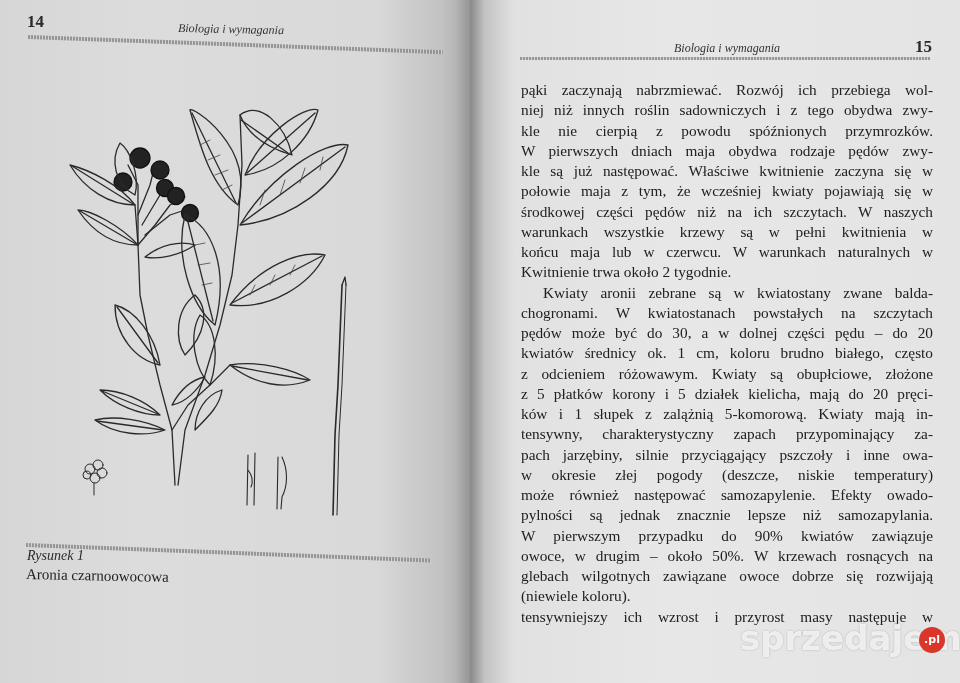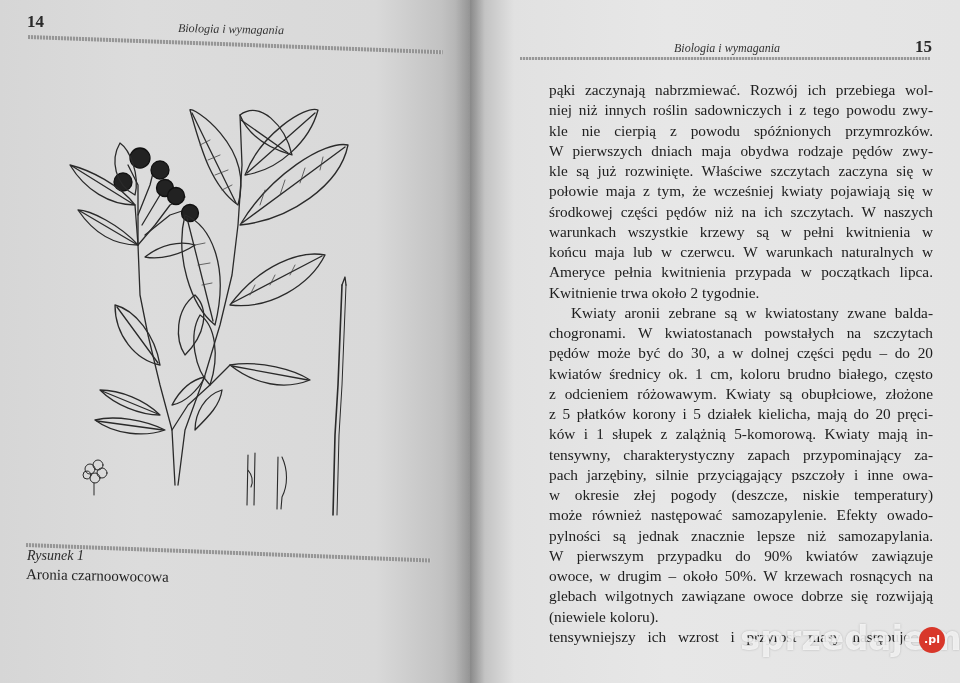--- a/index.html
+++ b/index.html
@@ -42,21 +42,21 @@
 
   .caption-label { position: absolute; left: 27px; top: 548px; font-style: italic; font-size: 14px; color: #2a2a2a; text-align: right; }
   .caption-title { position: absolute; left: 26px; top: 566px; font-size: 15px; color: #1e1e1e; transform: rotate(1.2deg); transform-origin: left center; }
 
   
   .body-text {
     position: absolute; left: 521px; top: 80px; width: 412px;
     font-size: 15.3px; line-height: 20.25px; color: #202020;
     text-align: justify;
   }
-  .para { text-indent: 0; margin-left: 28px; }
+  .para { text-indent: 0; }
   .line { display: block; text-align: justify; text-align-last: justify; white-space: nowrap; }
   .line.last { text-align-last: left; }
 
   
   .watermark {
     position: absolute; left: 740px; top: 618px;
     font-family: "DejaVu Sans", sans-serif; font-weight: bold; font-size: 34px;
     color: rgba(255,255,255,0.78); letter-spacing: 0px;
     text-shadow: 0 0 2px rgba(120,120,120,0.5);
   }
@@ -161,29 +161,28 @@
   <div class="caption-label">Rysunek 1</div>
   <div class="caption-title">Aronia czarnoowocowa</div>
 
   <div class="running-head right">Biologia i wymagania</div>
   <div class="page-num right">15</div>
   <div class="rule head-right"></div>
 
   <div class="body-text">
     <div class="para">
       <span class="line">pąki zaczynają nabrzmiewać. Rozwój ich przebiega wol-</span>
-      <span class="line">niej niż innych roślin sadowniczych i z tego powodu zwy-</span>
+      <span class="line">niej niż innych roślin sadowniczych i z tego obydwa zwy-</span>
       <span class="line">kle nie cierpią z powodu spóźnionych przymrozków.</span>
       <span class="line">W pierwszych dniach maja obydwa rodzaje pędów zwy-</span>
-      <span class="line">kle są już rozwinięte. Właściwe szczytach zaczyna się w</span>
+      <span class="line">kle są już następować. Właściwe kwitnienie zaczyna się w</span>
       <span class="line">połowie maja z tym, że wcześniej kwiaty pojawiają się w</span>
       <span class="line">środkowej części pędów niż na ich szczytach. W naszych</span>
       <span class="line">warunkach wszystkie krzewy są w pełni kwitnienia w</span>
       <span class="line">końcu maja lub w czerwcu. W warunkach naturalnych w</span>
-      <span class="line">Ameryce pełnia kwitnienia przypada w początkach lipca.</span>
       <span class="line last">Kwitnienie trwa około 2 tygodnie.</span>
     </div>
     <div class="para">
       <span class="line" style="padding-left:22px">Kwiaty aronii zebrane są w kwiatostany zwane balda-</span>
       <span class="line">chogronami. W kwiatostanach powstałych na szczytach</span>
       <span class="line">pędów może być do 30, a w dolnej części pędu – do 20</span>
       <span class="line">kwiatów średnicy ok. 1 cm, koloru brudno białego, często</span>
       <span class="line">z odcieniem różowawym. Kwiaty są obupłciowe, złożone</span>
       <span class="line">z 5 płatków korony i 5 działek kielicha, mają do 20 pręci-</span>
       <span class="line">ków i 1 słupek z zalążnią 5-komorową. Kwiaty mają in-</span>

